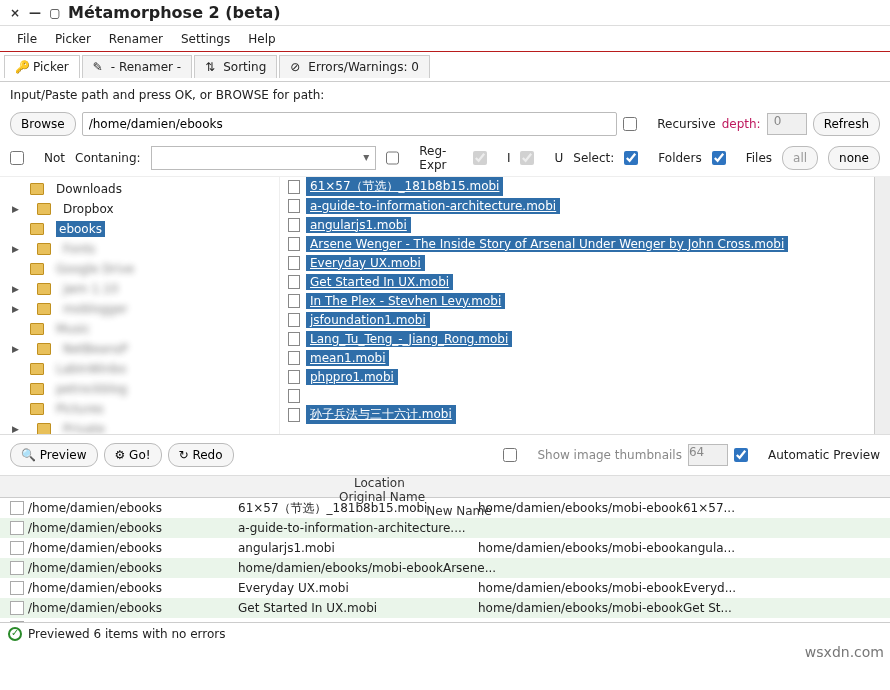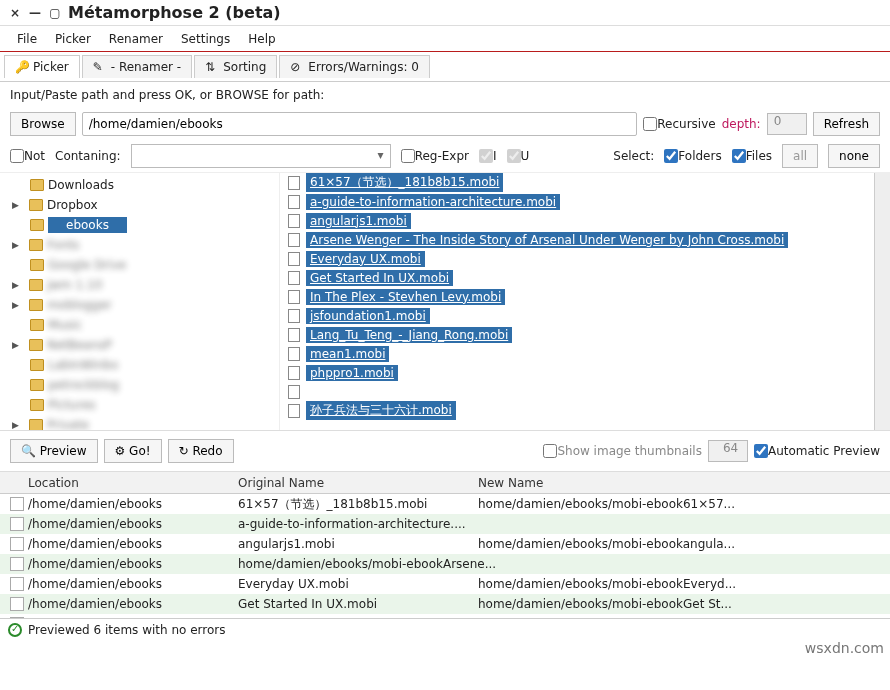--- a/index.html
+++ b/index.html
@@ -7,42 +7,42 @@
 .titlebar { height: 26px; display: flex; align-items: center; padding: 0 8px; background: #fff; border-bottom: 1px solid #ddd; }
 .win-btn { width: 14px; height: 14px; margin-right: 6px; display: flex; align-items: center; justify-content: center; font-weight: bold; color: #333; }
 .title { flex: 1; font-weight: bold; font-size: 16px; }
 .menubar { height: 26px; display: flex; align-items: center; gap: 18px; padding: 0 17px; border-bottom: 1px solid #b91c1c; }
 .menubar span { cursor: default; }
 .tabs { display: flex; align-items: center; height: 30px; padding: 0 4px; border-bottom: 1px solid #ccc; }
 .tab { padding: 4px 10px; border: 1px solid #ccc; border-bottom: none; background: #f4f4f4; margin-right: 2px; display: flex; align-items: center; gap: 4px; }
 .tab.active { background: #fff; font-weight: normal; }
 .sec-label { padding: 6px 10px; }
 .path-row { display: flex; align-items: center; gap: 6px; padding: 4px 10px; }
-.btn { border: 1px solid #bbb; background: #f6f6f6; border-radius: 0; padding: 4px 10px; cursor: default; }
+.btn { border: 1px solid #bbb; background: #f6f6f6; border-radius: 11px; padding: 4px 10px; cursor: default; }
 .path-input { flex: 1; height: 24px; border: 1px solid #bbb; padding: 0 6px; border-radius: 2px; }
-.chk { display: flex; align-items: center; gap: 0; }
+.chk { display: flex; align-items: center; gap: 20px; }
 .opt-row { display: flex; align-items: center; gap: 10px; padding: 4px 10px; border-bottom: 1px solid #eee; }
 .combo { width: 260px; height: 24px; border: 1px solid #bbb; background: #fff; position: relative; }
 .combo::after { content: "▾"; position: absolute; right: 6px; top: 3px; color: #666; }
 .spin { width: 40px; height: 22px; border: 1px solid #bbb; background: #f0f0f0; display: inline-block; }
 .body-row { display: flex; height: 258px; border-bottom: 1px solid #ddd; }
 .tree { width: 280px; overflow: auto; border-right: 1px solid #eee; padding: 2px 0; }
-.tree-item { display: flex; align-items: center; height: 20px; padding-left: 30px; gap: 4px; }
+.tree-item { display: flex; align-items: center; height: 20px; padding-left: 30px; gap: 12px; }
 .tree-item.arrow::before { content: "▶"; font-size: 9px; color: #555; margin-left: -18px; margin-right: 6px; }
 .folder-ic { width: 14px; height: 12px; background: #e8c05a; border: 1px solid #c09020; border-radius: 1px; display: inline-block; }
-.tree-item.selected span.lbl { background: #2f6ea9; color: #fff; padding: 1px 18px; }
+.tree-item.selected span.lbl { background: #2f6ea9; color: #fff; padding: 1px 3px; }
 .blur span.lbl { filter: blur(3px); opacity: 0.6; }
 .filelist { flex: 1; overflow: auto; background: #fff; }
 .file-row { display: flex; align-items: center; height: 19px; padding-left: 8px; gap: 6px; }
 .file-row .ic { width: 12px; height: 14px; background: #fff; border: 1px solid #888; position: relative; }
 .file-row span.fl { background: #2f6ea9; color: #fff; padding: 1px 4px; text-decoration: underline; }
 .scroller { width: 16px; background: #eee; border-left: 1px solid #ccc; }
 .mid-toolbar { display: flex; align-items: center; gap: 6px; padding: 8px 10px; border-bottom: 1px solid #ddd; }
 .mid-toolbar .spacer { flex: 1; }
-.table-head { display: flex; background: #f2f2f2; border-bottom: 1px solid #ccc; height: 22px; align-items: center; padding-left: 28px; }
+.table-head { display: flex; background: #f2f2f2; border-bottom: 1px solid #ccc; height: 22px; align-items: center; padding-left: 28px; flex-direction: column; }
 .th { font-weight: normal; color: #333; }
 .th.loc { width: 210px; }
 .th.orig { width: 240px; }
 .th.new { flex: 1; }
 .tbody { height: 124px; overflow: hidden; }
 .trow { display: flex; align-items: center; height: 20px; padding-left: 10px; }
 .trow .ric { width: 14px; height: 14px; margin-right: 4px; background: #fff; border: 1px solid #aaa; }
 .c-loc { width: 210px; white-space: nowrap; overflow: hidden; text-overflow: ellipsis; }
 .c-orig { width: 240px; white-space: nowrap; overflow: hidden; text-overflow: ellipsis; }
 .c-new { flex: 1; white-space: nowrap; overflow: hidden; text-overflow: ellipsis; padding-right: 20px; }
@@ -260,21 +260,21 @@
   </button>
   <button class="btn">
     <span>↻</span>
     <span>Redo</span>
   </button>
   <div class="spacer"></div>
   <label class="chk" style="color:#888">
     <input type="checkbox" style="">
     <span>Show image thumbnails</span>
   </label>
-  <span class="spin"><span style="padding-left:14px;color:#888">64</span></span>
+  <span class="spin"><span style="padding-left:0;color:#888">64</span></span>
   <label class="chk">
     <input type="checkbox" class="ck-blue" checked="" style="">
     <span>Automatic Preview</span>
   </label>
 </div>
 
 <div class="table-head">
   <div class="th loc">Location</div>
   <div class="th orig">Original Name</div>
   <div class="th new">New Name</div>

